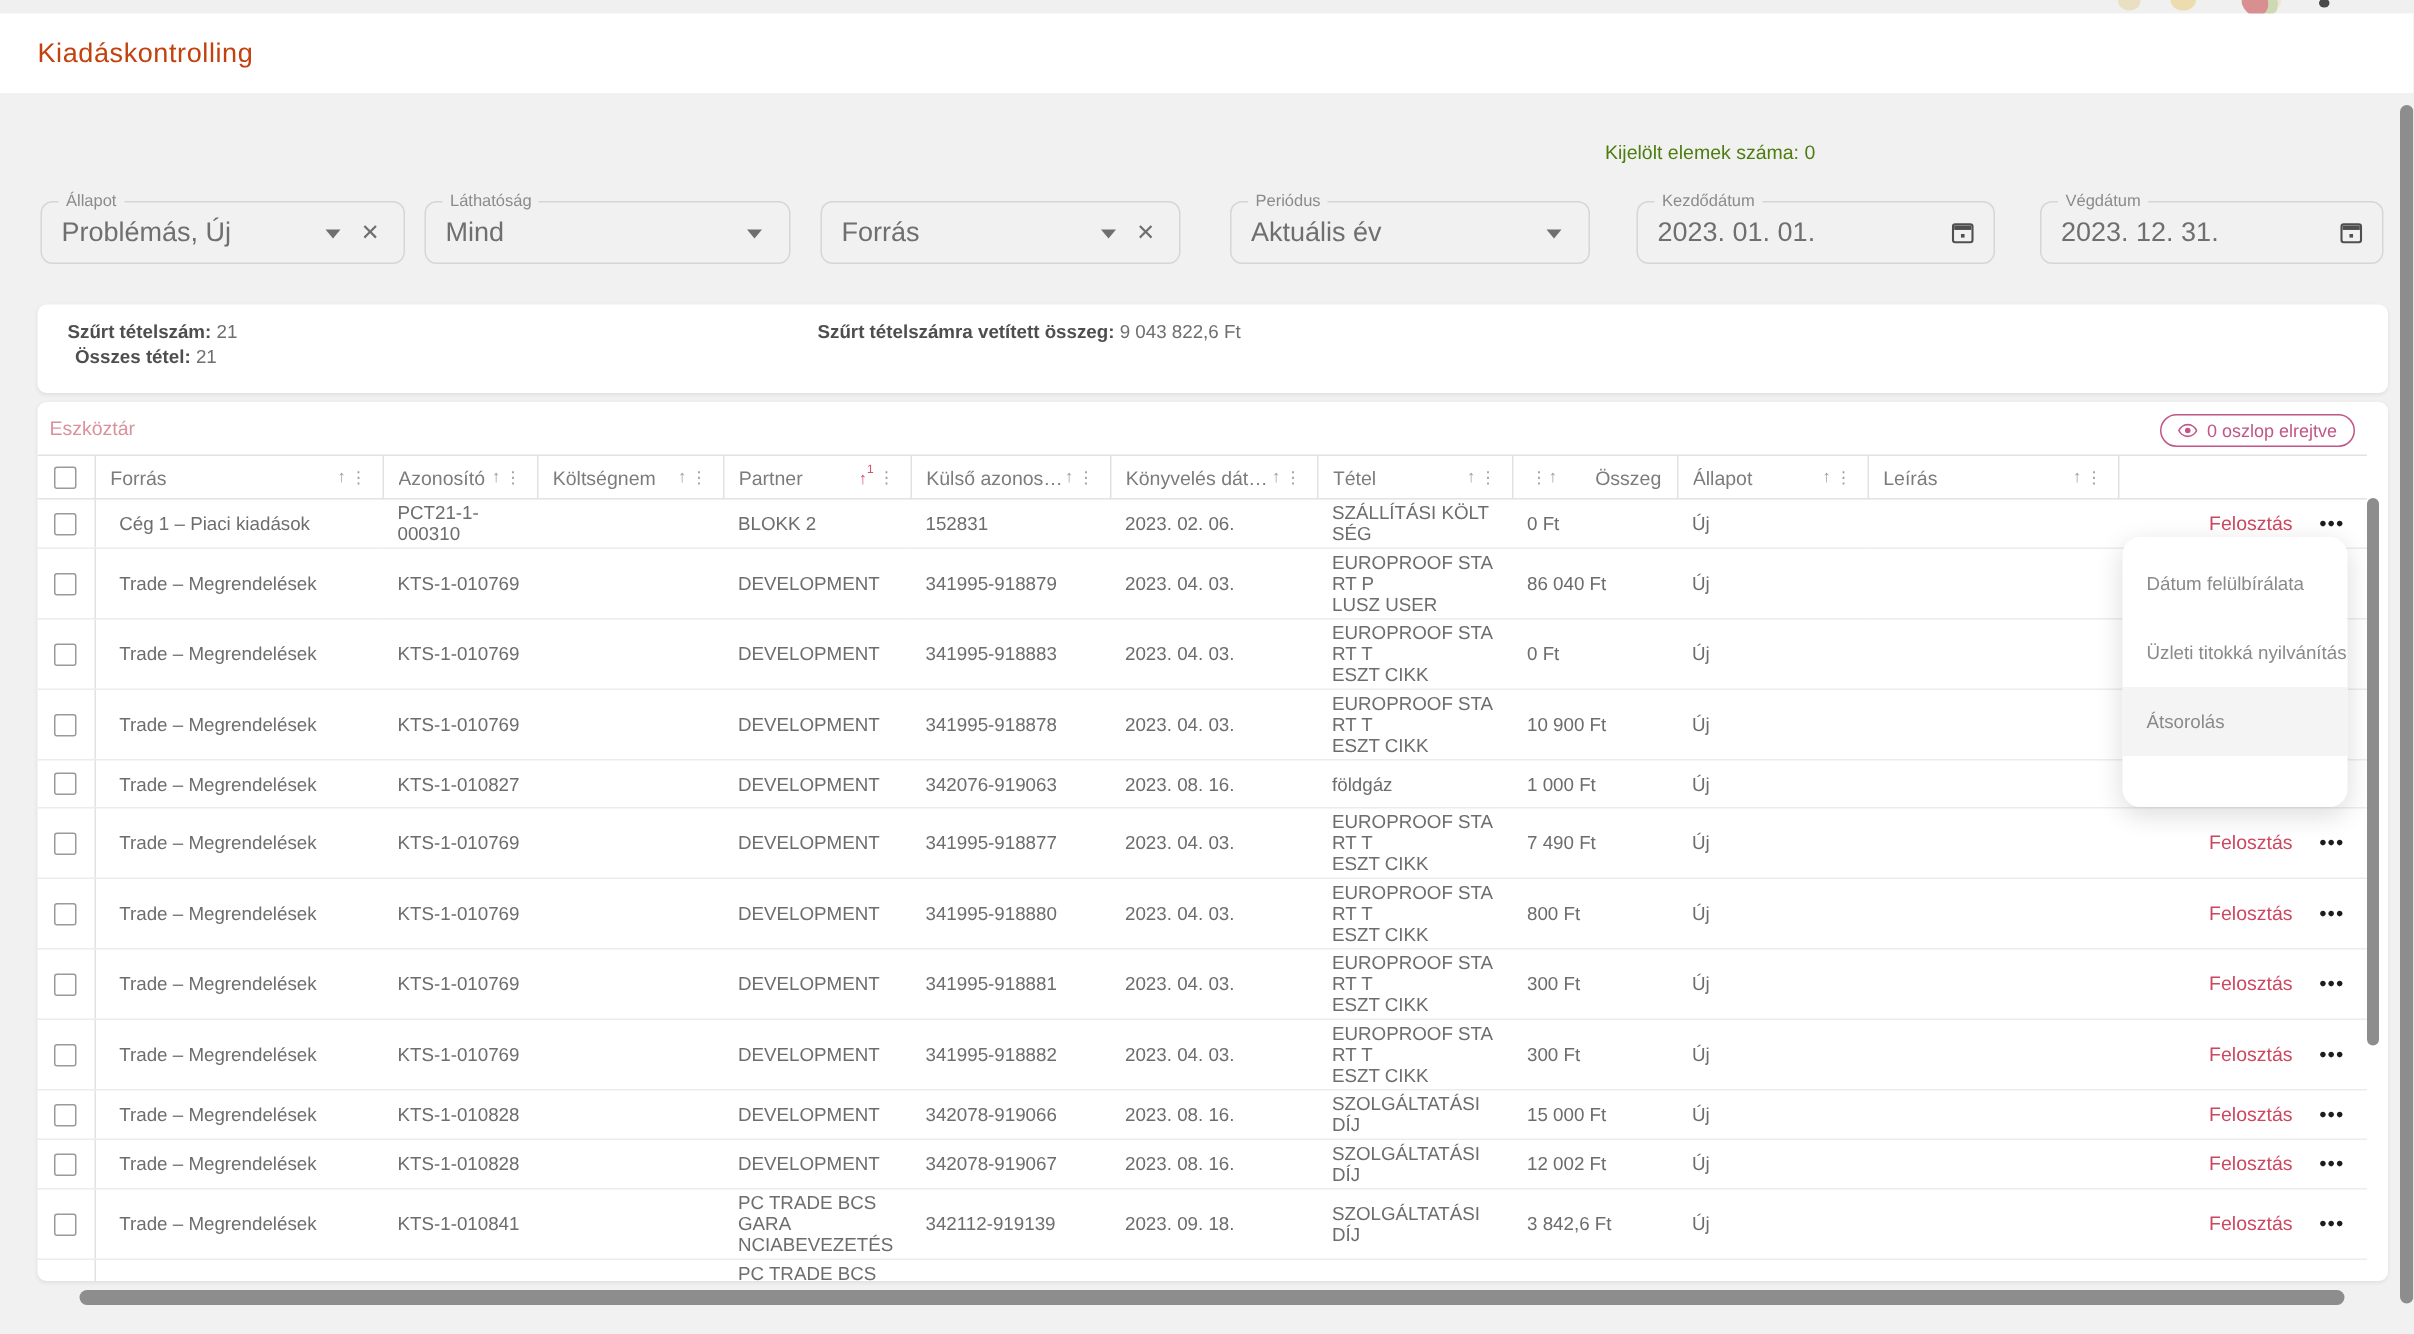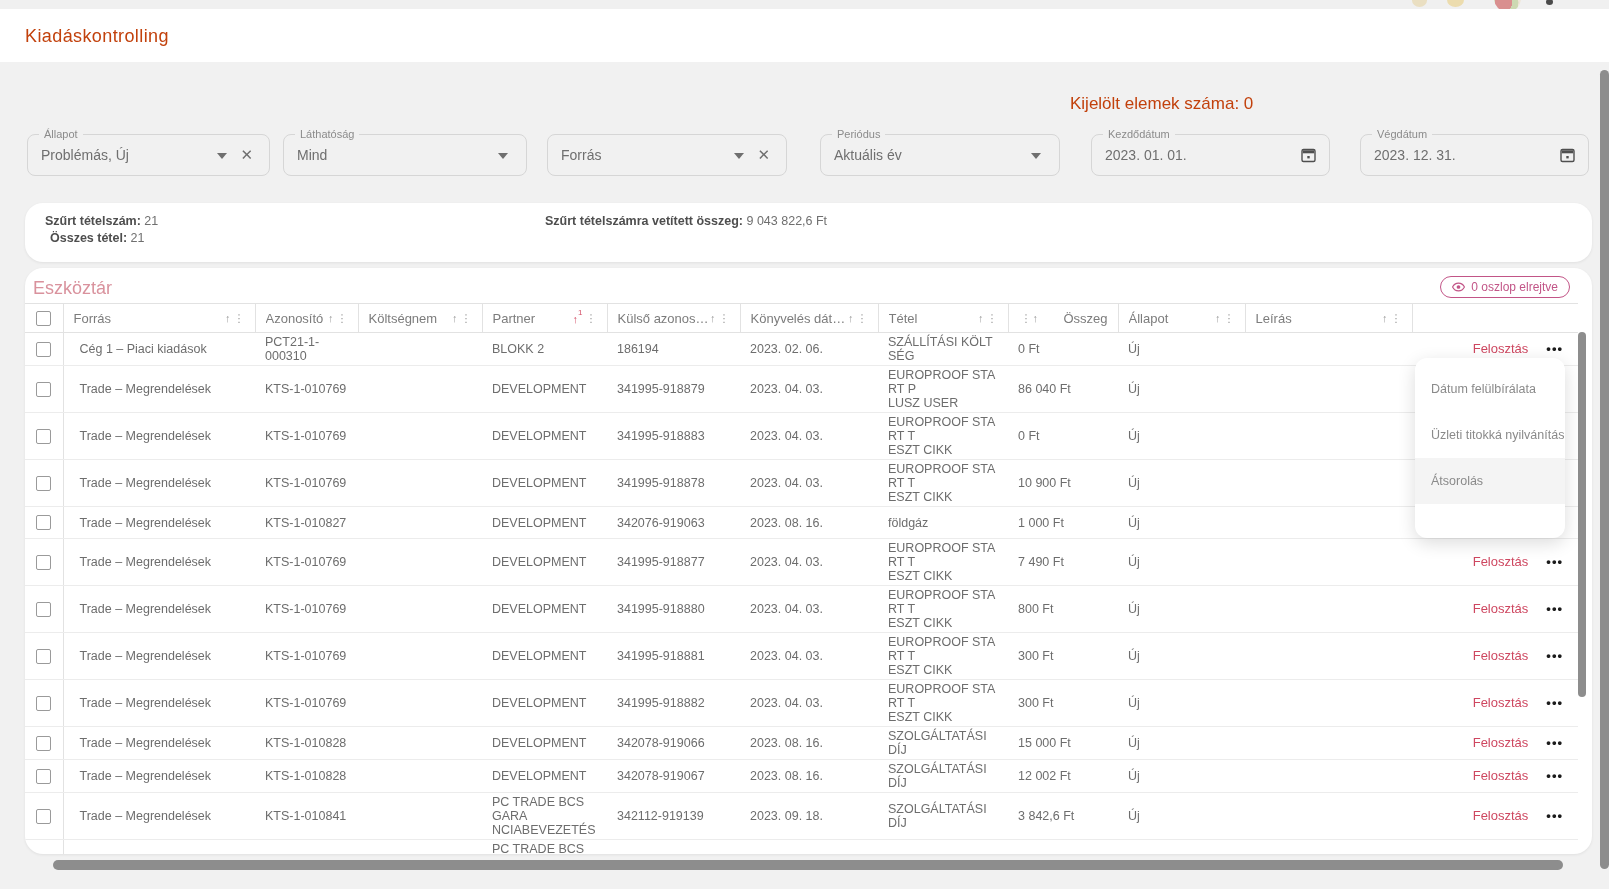--- a/index.html
+++ b/index.html
@@ -13,45 +13,45 @@
   .frag-avatar{left:1494px;top:-15px;width:27px;height:27px;
     background:radial-gradient(circle at 35% 65%, #d98f8f 0 35%, #cdd9b2 36% 60%, #efe6d8 61% 100%);}
   .frag-dot{left:1546px;top:-1px;width:7px;height:6px;background:#4a4a4a;}
 
   
   .titlebar{position:absolute;left:0;top:9px;width:100%;height:53px;background:#fff;}
   .page-title{position:absolute;left:25px;top:50%;transform:translateY(-50%);
     font-size:18px;font-weight:500;color:#c2410c;letter-spacing:.4px;}
 
   
-  .selinfo{position:absolute;left:1070px;top:94px;font-size:17px;color:#c2410c;}
+  .selinfo{position:absolute;left:1070px;top:94px;font-size:13px;color:#4d7c0f;}
 
   
   .ffield{position:absolute;top:134px;height:40px;border:1px solid #d6d6d6;border-radius:8px;}
   .ffield .flabel{position:absolute;top:-8px;left:11px;font-size:11px;color:#8b8b8b;
     background:#f1f1f1;padding:0 5px;line-height:14px;}
   .ffield .fvalue{position:absolute;left:13px;top:50%;transform:translateY(-50%);
-    font-size:14px;color:#6f6f6f;white-space:nowrap;}
+    font-size:18px;color:#6f6f6f;white-space:nowrap;}
   .ffield .fvalue.inline-label{color:#6f6f6f;}
   .caret{position:absolute;top:50%;margin-top:-2px;width:0;height:0;
     border-left:5px solid transparent;border-right:5px solid transparent;border-top:6px solid #6f6f6f;}
   .clearx{position:absolute;top:50%;transform:translateY(-50%);font-size:15px;color:#6f6f6f;cursor:pointer;}
   .calico{position:absolute;top:50%;transform:translateY(-50%);right:12px;}
 
   
-  .card{position:absolute;left:25px;width:1567px;background:#fff;border-radius:18px;
+  .card{position:absolute;left:25px;width:1567px;background:#fff;border-radius:6px;
         box-shadow:0 1px 3px rgba(0,0,0,.07);}
   .summary-card{top:203px;height:59px;}
   .sum-line{position:absolute;font-size:12.5px;white-space:nowrap;}
   .sum-line b{color:#4e4e4e;font-weight:700;}
   .sl1{left:20px;top:11px;} .sl2{left:25px;top:28px;} .sl3{left:520px;top:11px;}
 
   .table-card{top:268px;height:586px;overflow:hidden;}
   .tc-toolbar{position:relative;height:35px;}
-  .esz{position:absolute;left:8px;top:10px;font-size:18px;color:var(--toolbar_title,#d9929d);}
+  .esz{position:absolute;left:8px;top:10px;font-size:13px;color:var(--toolbar_title,#d9929d);}
   .pill{position:absolute;right:22px;top:8px;height:20px;display:flex;align-items:center;gap:6px;
     padding:0 11px;border:1px solid var(--accent_pill,#c25587);border-radius:12px;
     color:var(--accent_pill,#c25587);font-size:12px;background:#fff;cursor:pointer;white-space:nowrap;}
 
   table.grid{position:absolute;left:0;top:35px;width:1553px;border-collapse:collapse;table-layout:fixed;}
   .grid th{height:28px;padding:0 10px;font-size:13px;font-weight:400;color:#7c7c7c;text-align:left;
     border-top:1px solid #e2e2e2;border-bottom:1px solid #e2e2e2;white-space:nowrap;overflow:hidden;}
   .grid th:not(:last-child){border-right:1px solid #e2e2e2;}
   .grid th .hwrap{display:flex;align-items:center;}
   .grid th .lbl{flex:1;overflow:hidden;text-overflow:ellipsis;}
@@ -275,21 +275,21 @@
             <th></th>
           </tr>
         </thead>
         <tbody>
           <tr class="r">
             <td class="check"><input type="checkbox" class="cb" style=""></td>
             <td class="c-forras">Cég 1 – Piaci kiadások</td>
             <td class="c-azonosito">PCT21-1-000310</td>
             <td class="c-koltsegnem"></td>
             <td class="c-partner">BLOKK 2</td>
-            <td class="c-kulso_azonosito">186194</td>
+            <td class="c-kulso_azonosito">152831</td>
             <td class="c-konyveles_datuma">2023. 02. 06.</td>
             <td class="c-tetel">SZÁLLÍTÁSI KÖLTSÉG</td>
             <td class="c-osszeg">0 Ft</td>
             <td class="c-allapot">Új</td>
             <td class="c-leiras"></td>
             <td class="actions"><span class="act-link">Felosztás</span><span class="act-dots">•••</span></td>
           </tr>
           <tr class="r">
             <td class="check"><input type="checkbox" class="cb" style=""></td>
             <td class="c-forras">Trade – Megrendelések</td>

